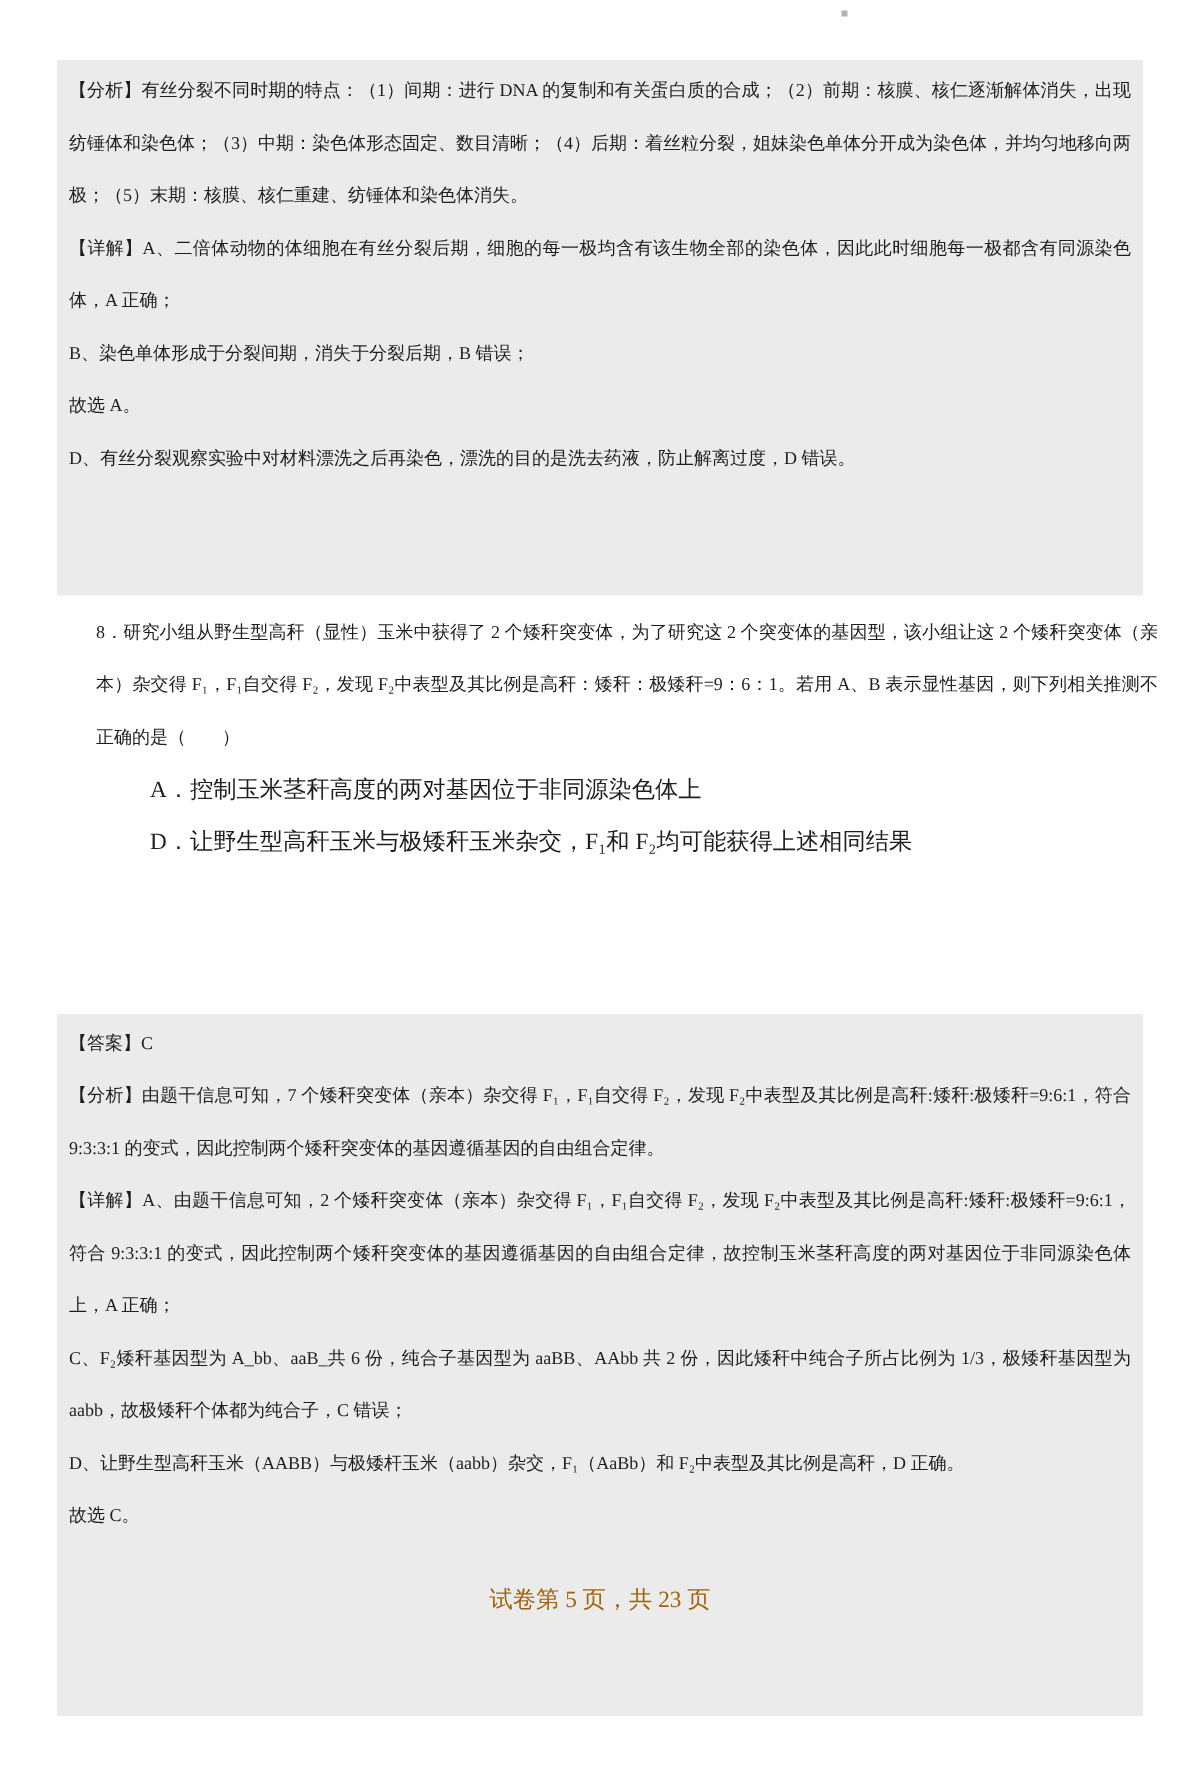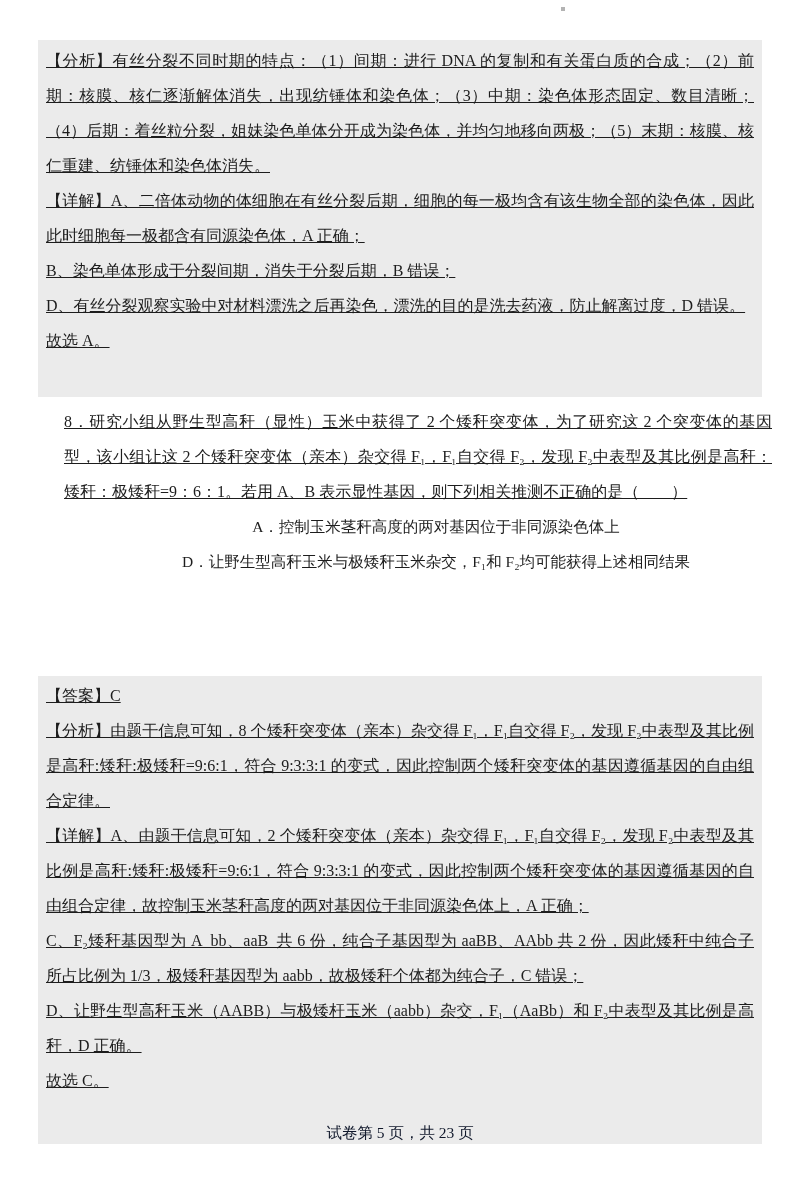--- a/index.html
+++ b/index.html
@@ -46,64 +46,63 @@
     left: 56px;
     top: 404px;
     width: 724px;
     height: 248px;
     box-sizing: border-box;
     padding: 0 8px;
     overflow: hidden;
   }
   p.doc-line {
     margin: 0;
-    font-size: 16px;
+    font-size: 12px;
     line-height: 35px;
     text-align: justify;
-    text-decoration: underline;
   }
   p.option-line {
     margin: 0;
     font-size: 15.5px;
     line-height: 35px;
-    text-align: center;
+    text-align: left;
     padding-left: 36px;
   }
   .page-footer {
     position: absolute;
     left: 0;
-    top: 1122px;
+    top: 1056px;
     width: 100%;
     text-align: center;
     font-size: 15.5px;
     line-height: 22px;
-    color: #0f172a;
+    color: #a16207;
   }
 </style>
 </head>
 <body>
 
 <div class="artifact-dot"></div>
 
 <section class="gray-block block-q7">
   <p class="doc-line">【分析】有丝分裂不同时期的特点：（1）间期：进行 DNA 的复制和有关蛋白质的合成；（2）前期：核膜、核仁逐渐解体消失，出现纺锤体和染色体；（3）中期：染色体形态固定、数目清晰；（4）后期：着丝粒分裂，姐妹染色单体分开成为染色体，并均匀地移向两极；（5）末期：核膜、核仁重建、纺锤体和染色体消失。</p>
   <p class="doc-line">【详解】A、二倍体动物的体细胞在有丝分裂后期，细胞的每一极均含有该生物全部的染色体，因此此时细胞每一极都含有同源染色体，A 正确；</p>
   <p class="doc-line">B、染色单体形成于分裂间期，消失于分裂后期，B 错误；</p>
+  <p class="doc-line">故选 A。</p>
   <p class="doc-line">D、有丝分裂观察实验中对材料漂洗之后再染色，漂洗的目的是洗去药液，防止解离过度，D 错误。</p>
-  <p class="doc-line">故选 A。</p>
 </section>
 
 <section class="question-section">
   <p class="doc-line">8．研究小组从野生型高秆（显性）玉米中获得了 2 个矮秆突变体，为了研究这 2 个突变体的基因型，该小组让这 2 个矮秆突变体（亲本）杂交得 F₁，F₁自交得 F₂，发现 F₂中表型及其比例是高秆：矮秆：极矮秆=9：6：1。若用 A、B 表示显性基因，则下列相关推测不正确的是（　　）</p>
   <p class="option-line">A．控制玉米茎秆高度的两对基因位于非同源染色体上</p>
   <p class="option-line">D．让野生型高秆玉米与极矮秆玉米杂交，F₁和 F₂均可能获得上述相同结果</p>
 </section>
 
 <section class="gray-block block-q8-answer">
   <p class="doc-line">【答案】C</p>
-  <p class="doc-line">【分析】由题干信息可知，8 个矮秆突变体（亲本）杂交得 F₁，F₁自交得 F₂，发现 F₂中表型及其比例是高秆:矮秆:极矮秆=9:6:1，符合 9:3:3:1 的变式，因此控制两个矮秆突变体的基因遵循基因的自由组合定律。</p>
+  <p class="doc-line">【分析】由题干信息可知，7 个矮秆突变体（亲本）杂交得 F₁，F₁自交得 F₂，发现 F₂中表型及其比例是高秆:矮秆:极矮秆=9:6:1，符合 9:3:3:1 的变式，因此控制两个矮秆突变体的基因遵循基因的自由组合定律。</p>
   <p class="doc-line">【详解】A、由题干信息可知，2 个矮秆突变体（亲本）杂交得 F₁，F₁自交得 F₂，发现 F₂中表型及其比例是高秆:矮秆:极矮秆=9:6:1，符合 9:3:3:1 的变式，因此控制两个矮秆突变体的基因遵循基因的自由组合定律，故控制玉米茎秆高度的两对基因位于非同源染色体上，A 正确；</p>
   <p class="doc-line">C、F₂矮秆基因型为 A_bb、aaB_共 6 份，纯合子基因型为 aaBB、AAbb 共 2 份，因此矮秆中纯合子所占比例为 1/3，极矮秆基因型为 aabb，故极矮秆个体都为纯合子，C 错误；</p>
   <p class="doc-line">D、让野生型高秆玉米（AABB）与极矮杆玉米（aabb）杂交，F₁（AaBb）和 F₂中表型及其比例是高秆，D 正确。</p>
   <p class="doc-line">故选 C。</p>
 </section>
 
 <footer class="page-footer">试卷第 5 页，共 23 页</footer>
 
 </body></html>

